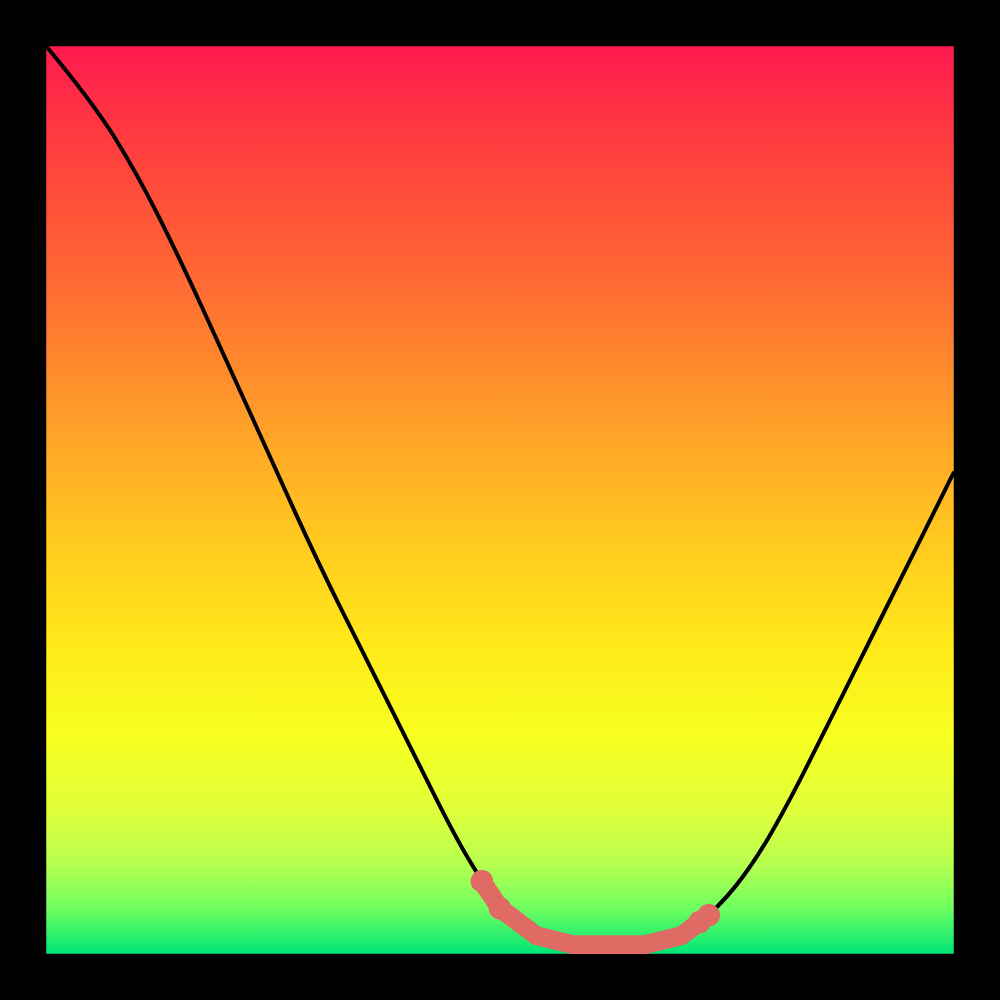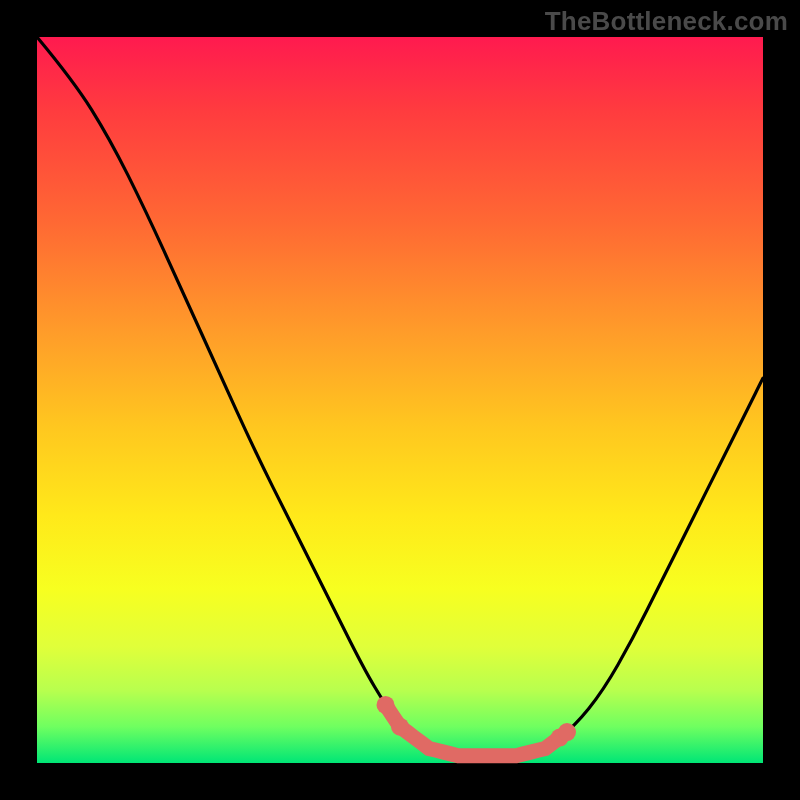--- a/index.html
+++ b/index.html
@@ -58,21 +58,20 @@
     width: 726px;
     height: 726px;
     overflow: visible;
   }
 </style>
 </head>
 <body>
 
 <div class="frame">
 
-  <div class="watermark">TheBottleneck.com</div>
 
   <div class="plot-area">
     <svg class="curve" viewBox="0 0 726 726">
       <g>
         <path fill="none" stroke="#000" stroke-width="3.2" stroke-linecap="round" d="M 0.0 0.0 Q 36.3 43.6 54.5 72.6 Q 72.6 101.6 90.8 137.9 Q 108.9 174.2 127.1 214.2 Q 145.2 254.1 163.4 294.0 Q 181.5 334.0 199.6 373.9 Q 217.8 413.8 235.9 450.1 Q 254.1 486.4 272.3 522.7 Q 290.4 559.0 308.6 595.3 Q 326.7 631.6 337.6 649.8 Q 348.5 667.9 355.7 678.8 Q 363.0 689.7 377.5 700.6 Q 392.0 711.5 406.6 715.1 Q 421.1 718.7 435.6 718.7 Q 450.1 718.7 464.6 718.7 Q 479.2 718.7 493.7 715.1 Q 508.2 711.5 522.7 700.6 Q 537.2 689.7 551.8 671.5 Q 566.3 653.4 580.8 628.0 Q 595.3 602.6 609.8 573.5 Q 624.4 544.5 638.9 515.5 Q 653.4 486.4 667.9 457.4 Q 682.4 428.3 697.0 399.3 Q 711.5 370.3 718.7 355.7 T 726.0 341.2"></path>
       </g>
       <g>
           <path d="M 348.5 667.9 L 355.7 678.8 L 363.0 689.7 L 370.3 695.1 L 377.5 700.6 L 384.8 706.0 L 392.0 711.5 L 399.3 713.3 L 406.6 715.1 L 413.8 716.9 L 421.1 718.7 L 428.3 718.7 L 435.6 718.7 L 442.9 718.7 L 450.1 718.7 L 457.4 718.7 L 464.6 718.7 L 471.9 718.7 L 479.2 718.7 L 486.4 716.9 L 493.7 715.1 L 500.9 713.3 L 508.2 711.5 L 515.5 706.0 L 522.7 700.6 L 530.0 695.1" fill="none" stroke="#e06a64" stroke-width="15" stroke-linecap="round"></path>
           <circle cx="348.5" cy="667.9" r="9" fill="#e06a64"></circle>
           <circle cx="363.0" cy="689.7" r="9" fill="#e06a64"></circle>

